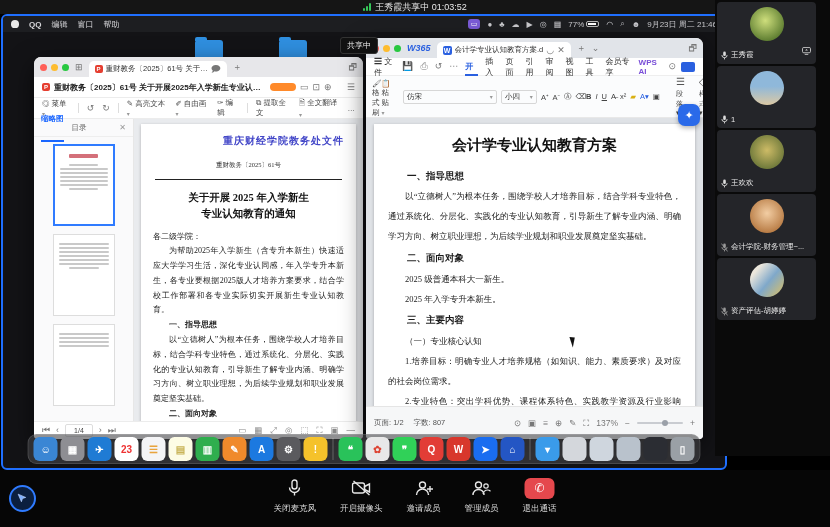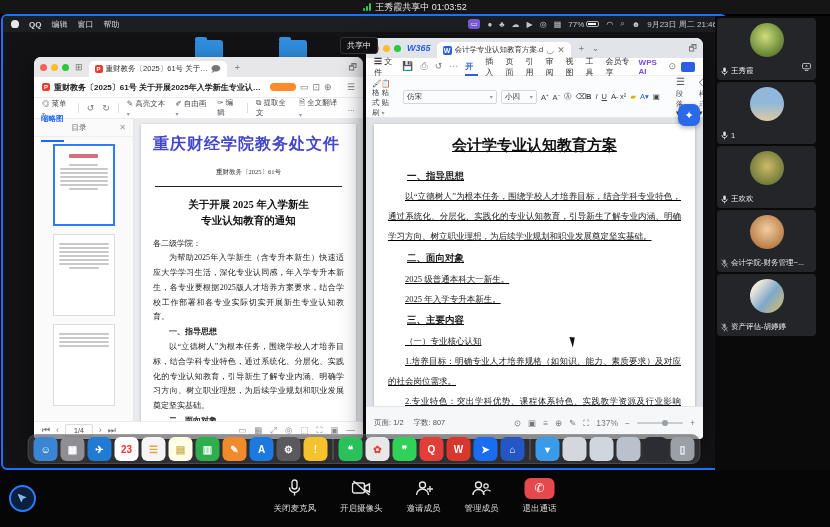--- a/index.html
+++ b/index.html
@@ -56,22 +56,22 @@
   .pdfside .tabs .on{color:#1a66ff;border-bottom:2px solid #1a66ff;padding-bottom:16px;font-weight:bold;}
   .pdfside .tabs .x{margin-left:auto;color:#999;font-size:8px;}
   .thumbs{flex:1;overflow:hidden;padding:7px 0;display:flex;flex-direction:column;align-items:center;gap:8px;}
   .thumb{width:62px;height:82px;background:#fff;border:1px solid #ddd;padding:6px 5px;flex:0 0 auto;}
   .thumb.sel{border:2px solid #2f7bff;}
   .tline{height:2px;background:#c9c9c9;margin:2px 0;border-radius:1px;}
   .tline.red{background:#d4707a;height:4px;margin-bottom:4px;}
   .tline.short{width:60%;margin-left:auto;margin-right:auto;}
   .pdfmain{flex:1;background:#e9ebee;overflow:hidden;padding:5px 7px;}
   .pdfpage{background:#fff;width:100%;height:110%;box-shadow:0 1px 3px rgba(0,0,0,.25);padding:10px 12px 0 12px;}
-  .docheader{font-family:"Liberation Serif",serif;font-weight:bold;color:#4347c8;font-size:16px;
-    text-align:left;letter-spacing:1px;white-space:nowrap;}
+  .docheader{font-family:"Liberation Serif",serif;font-weight:bold;color:#4347c8;font-size:10px;
+    text-align:right;letter-spacing:1px;white-space:nowrap;}
   .docnum{font-family:"Liberation Serif",serif;font-size:6.5px;color:#333;text-align:center;margin-top:13px;}
   .docrule{height:1px;background:#222;margin:9px 2px 10px 2px;}
   .doctitle{font-family:"Liberation Serif",serif;font-weight:bold;color:#111;font-size:10.5px;text-align:center;line-height:1.5;}
   .docbody{margin-top:8px;font-family:"Liberation Serif",serif;font-size:8px;color:#222;line-height:1.85;text-align:justify;}
   .docbody p.ind{text-indent:2em;}
   .docbody p.h{font-weight:bold;text-indent:2em;}
   .pdfstatus{height:18px;border-top:1px solid #ececec;display:flex;align-items:center;gap:6px;padding:0 8px;
     font-size:7.5px;color:#666;flex:0 0 auto;background:#fff;}
   .pagebox{border:1px solid #ddd;border-radius:2px;padding:0 8px;font-size:7px;color:#444;line-height:11px;}
   .pdfstatus .right{margin-left:auto;display:flex;gap:8px;color:#888;font-size:8.5px;}
@@ -94,21 +94,21 @@
   .wpstools{height:42px;background:#fbfcfd;border-bottom:1px solid #e8e8e8;display:flex;align-items:stretch;
     padding:3px 6px;gap:6px;flex:0 0 auto;position:relative;}
   .tcol{display:flex;flex-direction:row;justify-content:space-between;font-size:7.5px;color:#444;}
   .tsep{width:1px;background:#e3e3e3;margin:2px 0;}
   .trow{display:flex;align-items:center;gap:4px;font-size:7.5px;color:#444;}
   .fbox{border:1px solid #d7d7d7;border-radius:2px;padding:0 3px;line-height:12px;font-size:7.5px;color:#333;display:flex;gap:4px;align-items:center;}
   .bigbtn{display:flex;flex-direction:column;align-items:center;justify-content:center;font-size:7px;color:#444;gap:2px;padding:0 4px;}
   .bigbtn .ic{font-size:10px;color:#555;line-height:1;}
   .aifab{position:absolute;right:3px;bottom:-9px;width:22px;height:22px;border-radius:7px;background:#2a6ae9;
     color:#fff;display:flex;align-items:center;justify-content:center;font-size:11px;z-index:40;box-shadow:0 2px 5px rgba(0,0,0,.3);}
-  .wpsdoc{flex:1;background:#dfe2e6;overflow:hidden;padding:6px 8px 0 8px;position:relative;text-decoration:underline;}
+  .wpsdoc{flex:1;background:#dfe2e6;overflow:hidden;padding:6px 8px 0 8px;position:relative;}
   .wpspage{background:#fff;width:100%;height:104%;box-shadow:0 1px 3px rgba(0,0,0,.25);padding:12px 14px 0 14px;}
   .wtitle{font-family:"Liberation Serif",serif;font-weight:bold;font-size:15px;color:#111;text-align:center;}
   .wbody{margin-top:10px;font-family:"Liberation Serif",serif;font-size:8.5px;color:#1c1c1c;line-height:2.35;text-align:justify;}
   .wbody p.ind{text-indent:2em;}
   .wbody p.h{font-weight:bold;text-indent:2em;font-size:9.5px;}
   .cursor{position:absolute;left:205px;top:218px;width:0;height:0;border-left:5px solid #111;
     border-bottom:9px solid transparent;border-top:2px solid transparent;transform:rotate(-18deg);}
   .wpsstatus{height:18px;border-top:1px solid #e5e5e5;background:#f6f7f8;display:flex;align-items:center;
     gap:10px;padding:16px 8px;font-size:7.5px;color:#555;flex:0 0 auto;}
   .wpsstatus .right{margin-left:auto;display:flex;gap:7px;align-items:center;color:#777;font-size:8.5px;}
@@ -117,21 +117,21 @@
 
   
   .dock{position:absolute;left:50%;transform:translateX(-50%);bottom:4px;height:30px;
     background:rgba(70,70,74,.6);border:1px solid rgba(255,255,255,.12);border-radius:9px;
     display:flex;align-items:center;gap:3px;padding:0 5px;z-index:50;}
   .dicon{width:24px;height:24px;border-radius:6px;display:flex;align-items:center;justify-content:center;
     color:#fff;font-size:10px;font-weight:bold;overflow:hidden;}
   .ddiv{width:1px;height:22px;background:rgba(255,255,255,.25);margin:0 2px;}
 
   
-  .panel{position:absolute;right:0;top:16px;width:115px;height:456px;background:#0a0a0a;padding:2px;}
+  .panel{position:absolute;right:0;top:0;width:115px;height:456px;background:#0a0a0a;padding:2px;}
   .ptile{position:relative;width:99px;height:62px;background:#242529;border-radius:4px;margin-bottom:2px;overflow:hidden;}
   .avatar{position:absolute;left:50%;top:5px;transform:translateX(-50%);width:34px;height:34px;border-radius:50%;}
   .av1{background:radial-gradient(circle at 45% 40%,#cede7c,#5c7c30 75%);}
   .av2{background:linear-gradient(180deg,#8fb8da 45%,#dcc9a4);}
   .av3{background:radial-gradient(circle at 50% 45%,#cdbb66,#6d783a 75%);}
   .av4{background:linear-gradient(130deg,#ece7dc 20%,#7fa8ca 55%,#dfc160);}
   .av5{background:radial-gradient(circle at 50% 42%,#f2cda3,#b4763e 80%);}
   .av6{background:radial-gradient(circle at 50% 45%,#a7b2bf 15%,#23262c 70%);}
   .pname{position:absolute;left:4px;bottom:4px;display:flex;align-items:center;gap:3px;color:#e9e9e9;
     font-size:7.5px;max-width:88px;}

